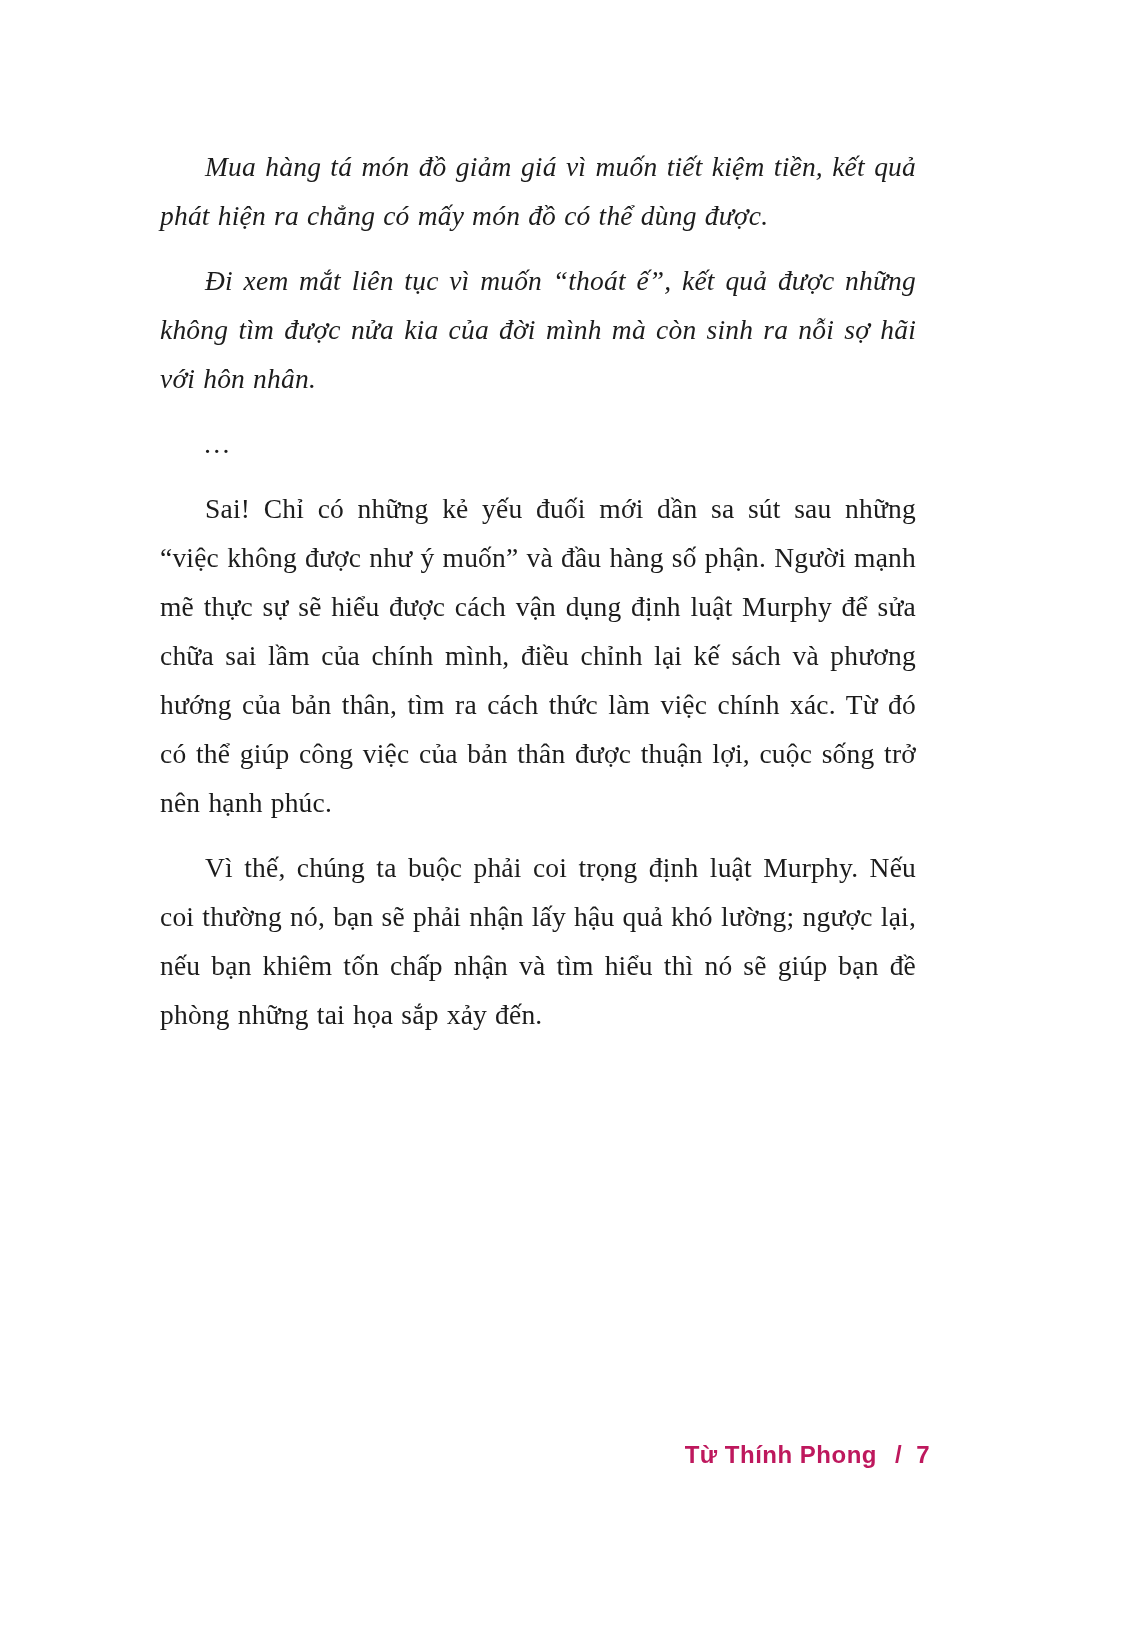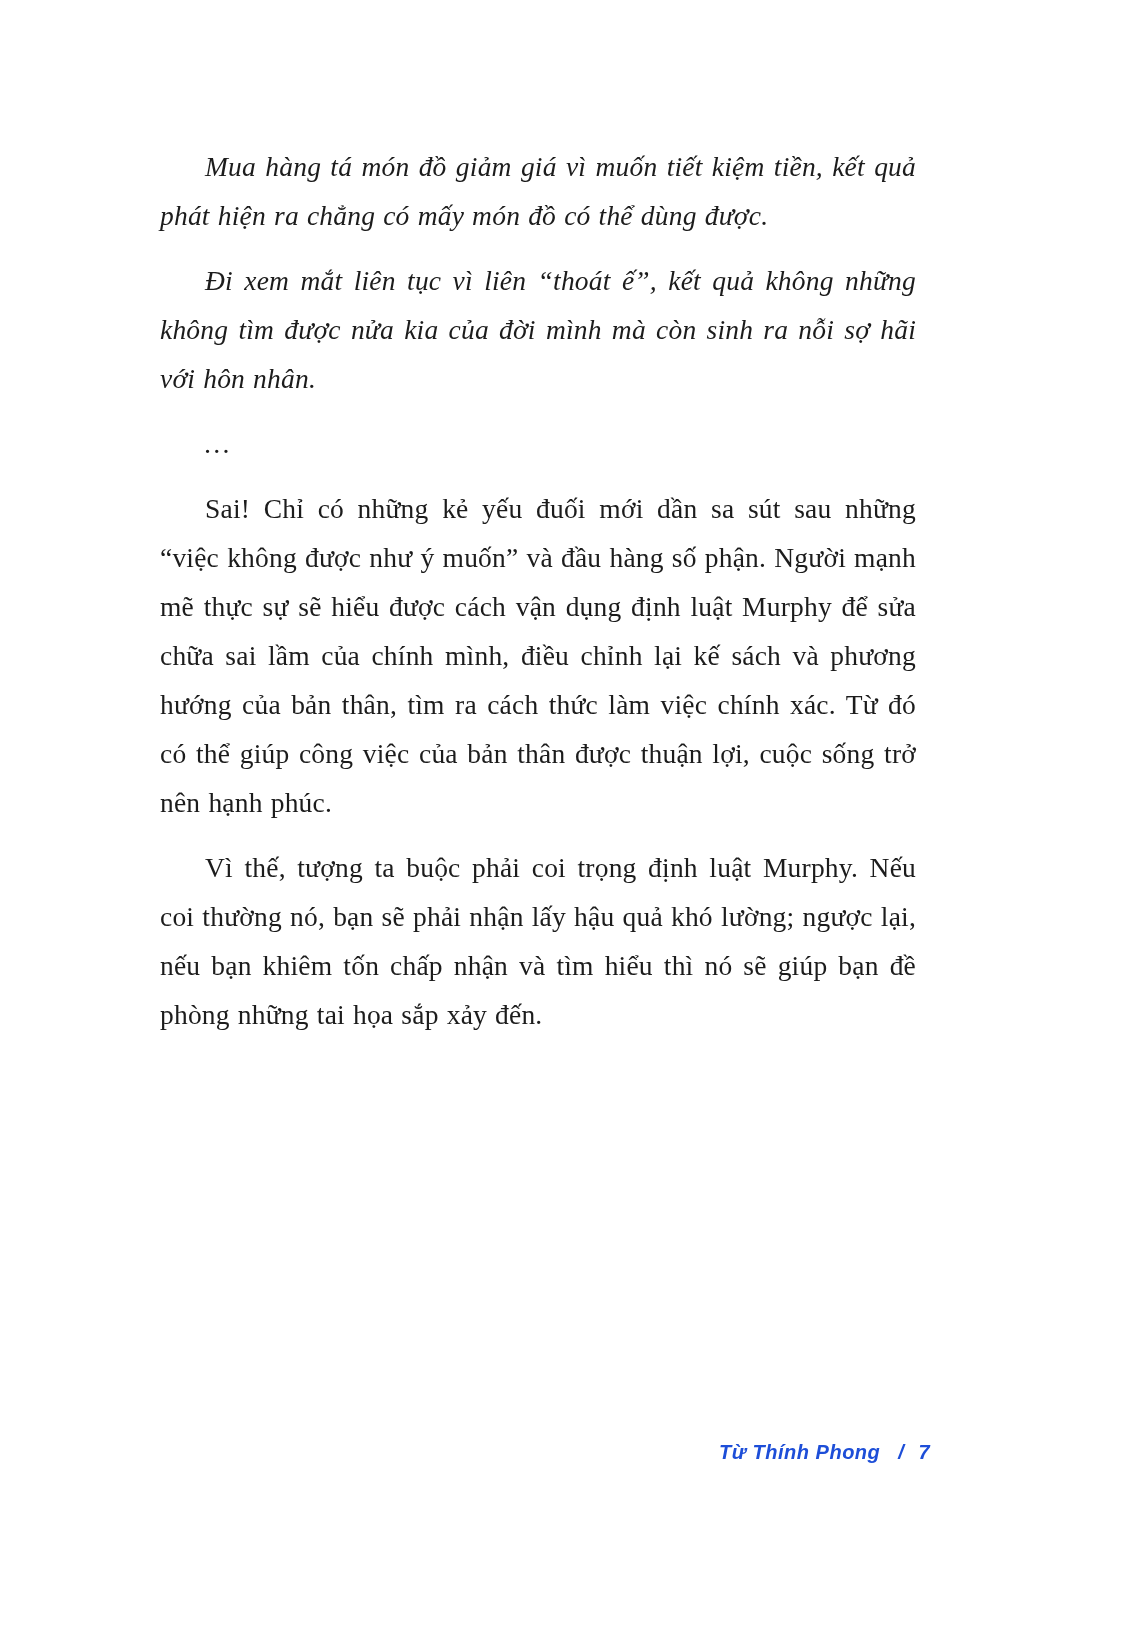--- a/index.html
+++ b/index.html
@@ -42,47 +42,46 @@
     font-style: italic;
   }
   .para.ellipsis {
     text-align: left;
   }
   .footer {
     position: absolute;
     top: 1441px;
     right: 196px;
     font-family: "Liberation Sans", "DejaVu Sans", sans-serif;
-    font-size: 20px;
+    font-size: 24px;
     font-weight: 700;
-    font-style: italic;
-    color: #1d4ed8;
+    color: #be185d;
     letter-spacing: 0.5px;
     white-space: nowrap;
   }
   .footer .sep {
     display: inline-block;
     margin: 0 14px 0 18px;
   }
 </style>
 </head>
 <body>
 
 <div class="page">
 
   <div class="text-block">
     <p class="para italic">Mua hàng tá món đồ giảm giá vì muốn tiết kiệm tiền, kết quả phát hiện ra chẳng có mấy món đồ có thể dùng được.</p>
 
-    <p class="para italic">Đi xem mắt liên tục vì liên “thoát ế”, kết quả không những không tìm được nửa kia của đời mình mà còn sinh ra nỗi sợ hãi với hôn nhân.</p>
+    <p class="para italic">Đi xem mắt liên tục vì muốn “thoát ế”, kết quả được những không tìm được nửa kia của đời mình mà còn sinh ra nỗi sợ hãi với hôn nhân.</p>
 
     <p class="para italic ellipsis">…</p>
 
 
     <p class="para">Sai! Chỉ có những kẻ yếu đuối mới dần sa sút sau những “việc không được như ý muốn” và đầu hàng số phận. Người mạnh mẽ thực sự sẽ hiểu được cách vận dụng định luật Murphy để sửa chữa sai lầm của chính mình, điều chỉnh lại kế sách và phương hướng của bản thân, tìm ra cách thức làm việc chính xác. Từ đó có thể giúp công việc của bản thân được thuận lợi, cuộc sống trở nên hạnh phúc.</p>
 
-    <p class="para">Vì thế, tượng ta buộc phải coi trọng định luật Murphy. Nếu coi thường nó, bạn sẽ phải nhận lấy hậu quả khó lường; ngược lại, nếu bạn khiêm tốn chấp nhận và tìm hiểu thì nó sẽ giúp bạn đề phòng những tai họa sắp xảy đến.</p>
+    <p class="para">Vì thế, chúng ta buộc phải coi trọng định luật Murphy. Nếu coi thường nó, bạn sẽ phải nhận lấy hậu quả khó lường; ngược lại, nếu bạn khiêm tốn chấp nhận và tìm hiểu thì nó sẽ giúp bạn đề phòng những tai họa sắp xảy đến.</p>
   </div>
 
   <div class="footer">
     <span>Từ Thính Phong</span><span class="sep">/</span><span>7</span>
   </div>
 
 </div>
 
 </body></html>

